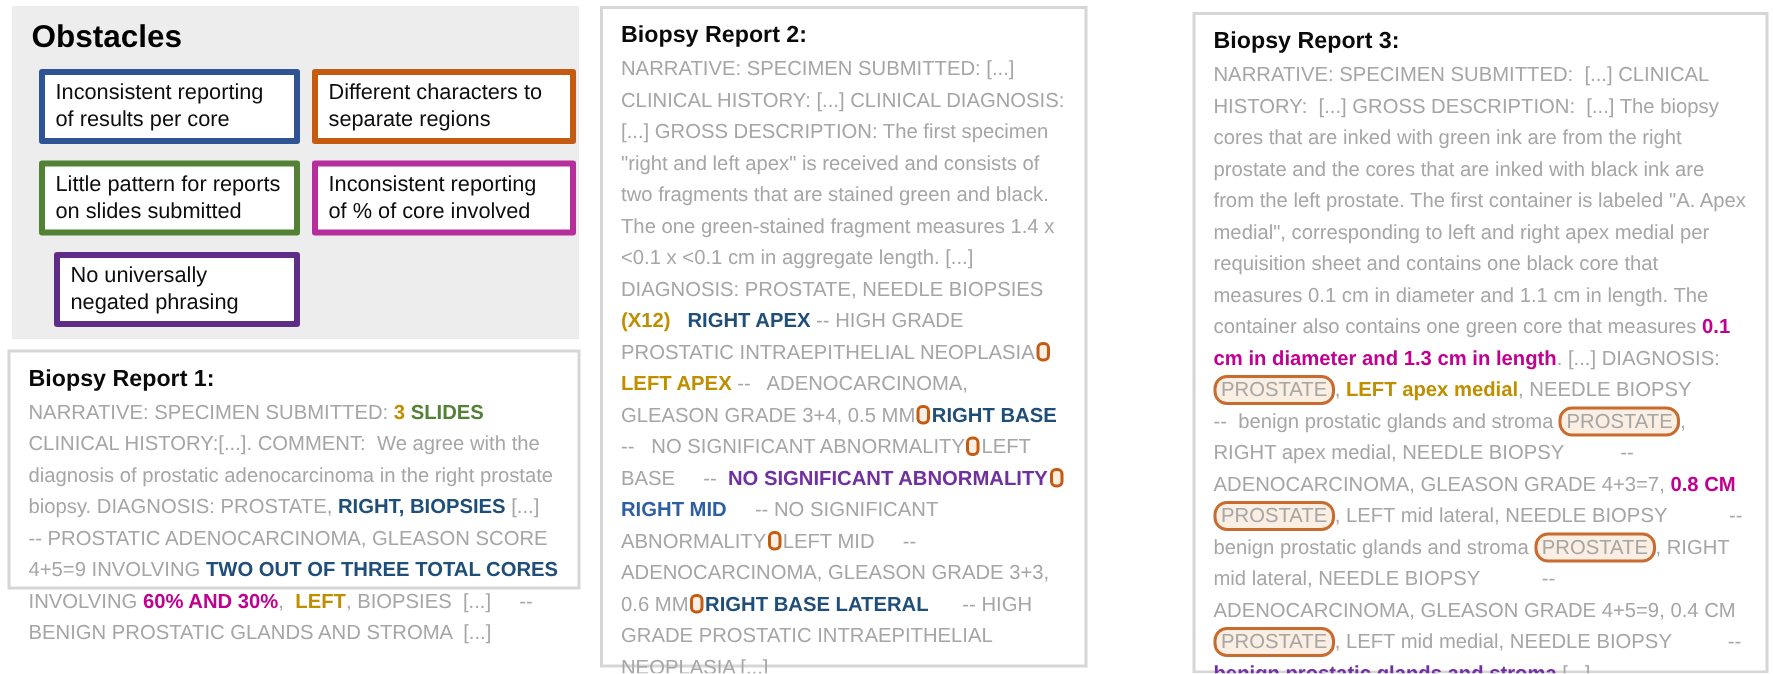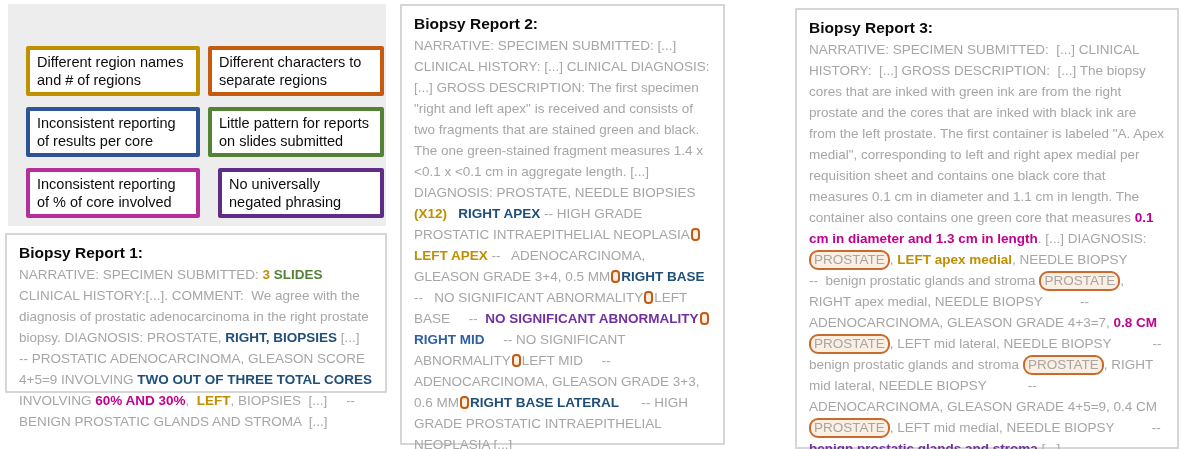--- a/index.html
+++ b/index.html
@@ -84,29 +84,27 @@
     padding:0 3px;
     line-height:16px;
   }
 </style>
 </head>
 <body>
 
 <div class="canvas">
 
   <section class="obstacles">
+    <h2>Obstacles</h2>
     <div class="obstacle-grid">
-      <div class="obstacle-box" style="border-color: rgb(191, 144, 0);">
-        <span>Different region names and # of regions</span>
+      <div class="obstacle-box" style="border-color: rgb(47, 84, 150);">
+        <span>Inconsistent reporting of results per core</span>
       </div>
       <div class="obstacle-box" style="border-color: rgb(197, 90, 17);">
         <span>Different characters to separate regions</span>
-      </div>
-      <div class="obstacle-box" style="border-color: rgb(47, 84, 150);">
-        <span>Inconsistent reporting of results per core</span>
       </div>
       <div class="obstacle-box" style="border-color: rgb(83, 129, 53);">
         <span>Little pattern for reports on slides submitted</span>
       </div>
       <div class="obstacle-box" style="border-color: rgb(181, 46, 155);">
         <span>Inconsistent reporting of % of core involved</span>
       </div>
       <div class="obstacle-box" style="border-color: rgb(95, 45, 135); margin-left: 10px;">
         <span>No universally negated phrasing</span>
       </div>

